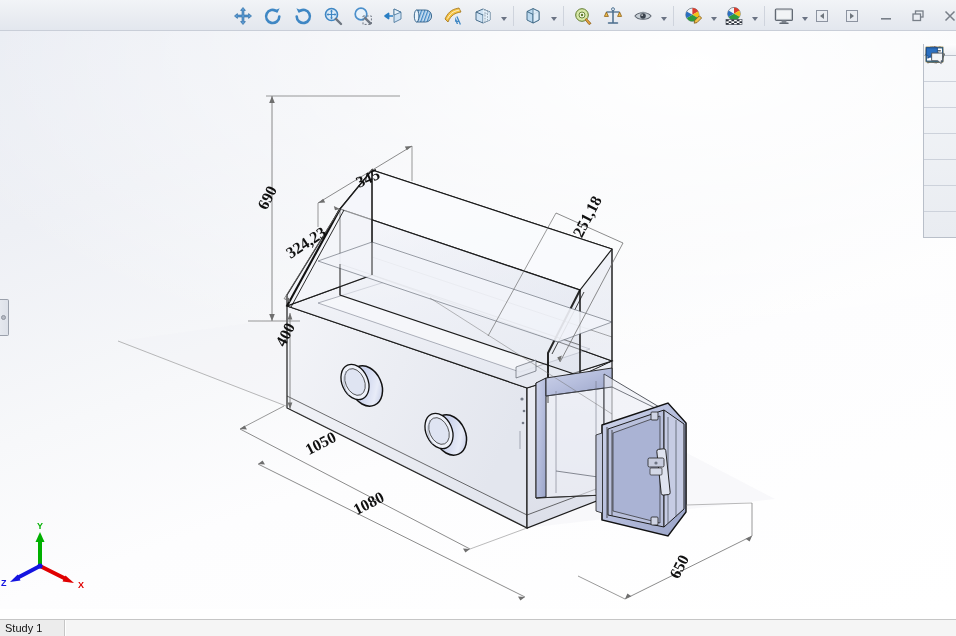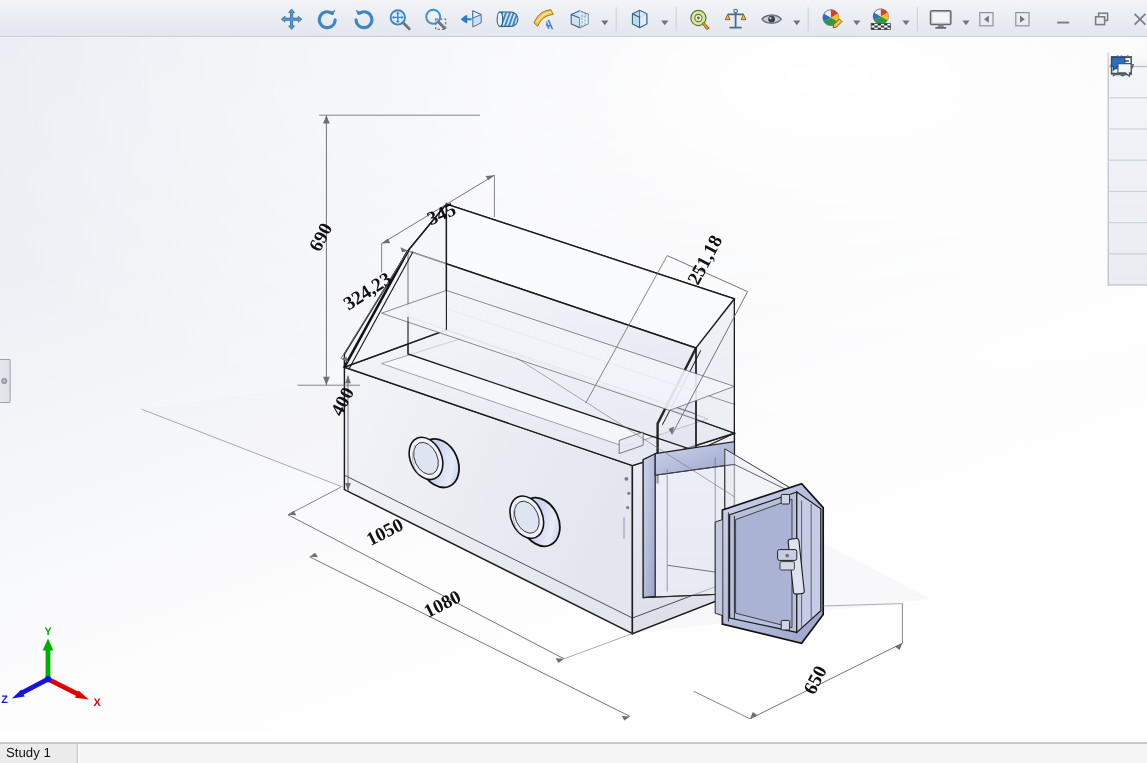--- a/index.html
+++ b/index.html
@@ -75,21 +75,21 @@
   }
   .rail-btn{
     height:25px;display:flex;align-items:center;justify-content:center;
     border-bottom:1px solid #cdd2db;cursor:default;
   }
   .rail-btn:last-child{border-bottom:none;}
 
   
   .statusbar{
     position:absolute;left:0;bottom:0;width:956px;height:17px;
-    background:#000000;border-top:1px solid #c6c6c6;box-sizing:border-box;
+    background:#eab308;border-top:1px solid #c6c6c6;box-sizing:border-box;
     display:flex;align-items:stretch;margin-top:40px;
   }
   .status-cell{
     min-width:54px;padding:0 5px;display:flex;align-items:center;
     font-size:11px;color:#111;border-right:1px solid #c6c6c6;
     background:#ececec;
   }
   .status-rest{flex:1;background:#f5f5f5;border-left:1px solid #ffffff;}
 </style>
 </head>

